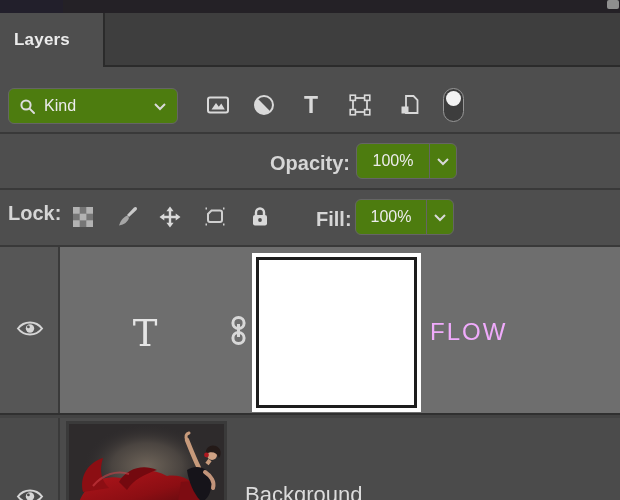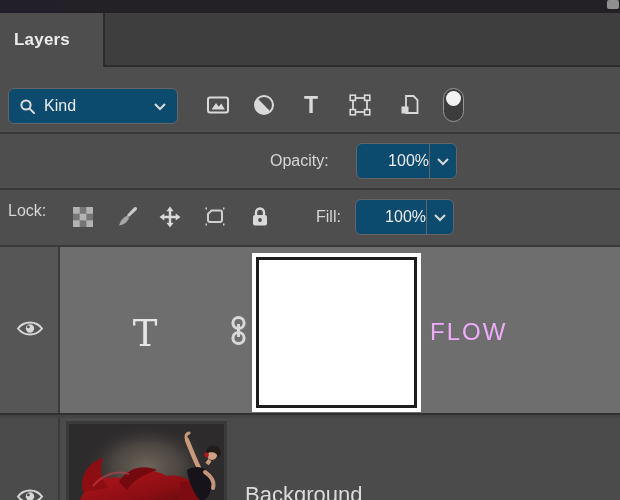--- a/index.html
+++ b/index.html
@@ -14,39 +14,39 @@
 
   
   .tabrow { position:absolute; left:0; top:13px; width:620px; height:54px; background:#4e4e4e; }
   .tabrow-rest { position:absolute; left:103px; top:0; right:0; height:54px; background:#3e3e3e;
                  border-left:2px solid #2b2b2b; border-bottom:2px solid #2b2b2b; }
   .tab-active { position:absolute; left:0; top:0; width:103px; height:54px; background:#4e4e4e;
                 display:flex; align-items:center; padding-left:14px; }
   .tab-active span { color:#ececec; font-size:17px; font-weight:bold; letter-spacing:.2px; }
 
   
-  .ctl { background:#0c4a6e; border:1.5px solid #656565; border-radius:6px; color:#ececec;
+  .ctl { background:#4d7c0f; border:1.5px solid #656565; border-radius:6px; color:#ececec;
          display:flex; align-items:center; position:absolute; font-size:16px; }
   .sep { position:absolute; left:0; width:620px; height:2px; background:#393939; }
 
   
   .kind-dd { left:8px; top:88px; width:170px; height:36px; padding:0 10px; gap:8px; }
   .kind-dd .grow { flex:1; }
   .ficon { position:absolute; top:93px; width:24px; height:24px; display:flex; align-items:center; justify-content:center; }
   .ficon-type { color:#d9d9d9; font-size:23px; font-weight:bold; font-family:"Liberation Sans",sans-serif; }
   .toggle { position:absolute; left:443px; top:88px; width:21px; height:34px; border-radius:11px;
             background:#3d3d3d; border:1.5px solid #979797; }
   .toggle .knob { position:absolute; left:1.5px; top:1.5px; width:15px; height:15px; border-radius:50%; background:#f2f2f2; }
 
   
   .mode-dd { left:8px; top:143px; width:254px; height:36px; padding:0 12px; }
   .mode-dd .grow { flex:1; }
-  .lbl { position:absolute; color:#d6d6d6; font-size:16px; }
+  .lbl { position:absolute; color:#d6d6d6; font-size:20px;font-weight:bold; }
   .combo { height:36px; padding:0; overflow:hidden; }
-  .combo .val { flex:1; text-align:right; }
+  .combo .val { flex:1; text-align:center; }
   .combo .chev { width:27px; height:100%; border-left:1.5px solid #656565;
                  display:flex; align-items:center; justify-content:center; }
 
   
   .row1-left { position:absolute; left:0; top:247px; width:58px; height:166px; background:#565656; }
   .row1-body { position:absolute; left:60px; top:247px; right:0; height:166px; background:#6e6e6e; }
   .vdiv { position:absolute; left:58px; top:247px; width:2px; height:253px; background:#3a3a3a; }
   .row2 { position:absolute; left:0; top:418px; width:620px; height:82px; background:#4b4b4b; }
   .sepband { position:absolute; left:0; top:413px; width:620px; height:5px; background:#434343; border-top:2px solid #303030; }
 

